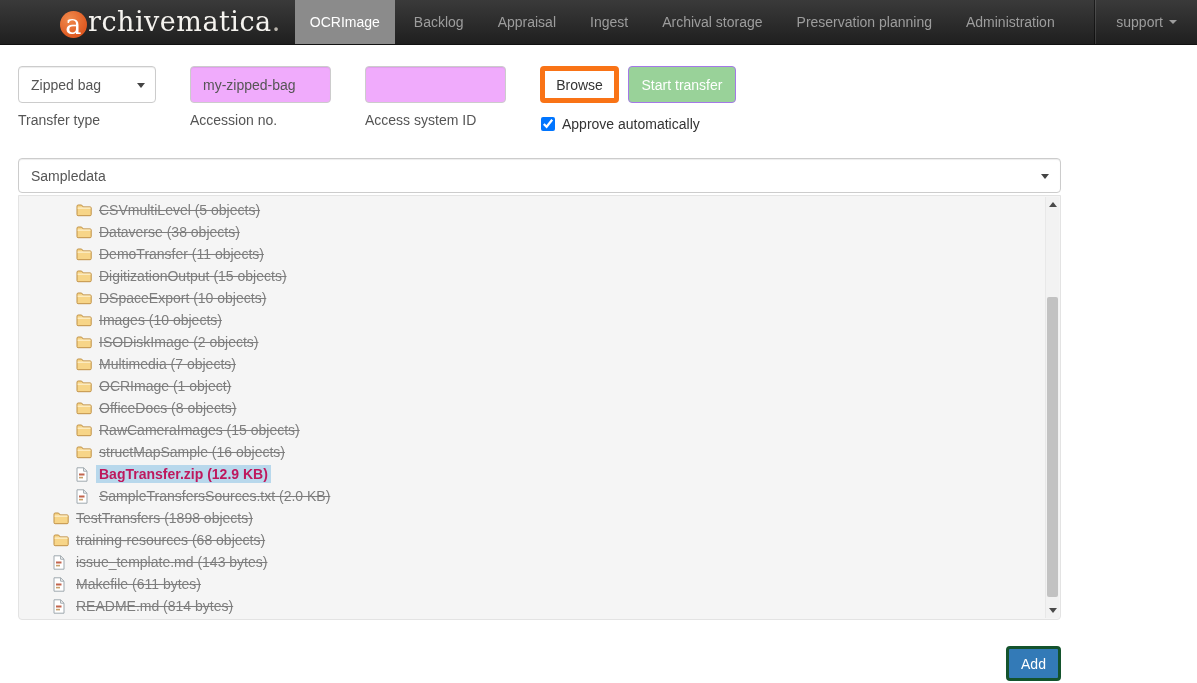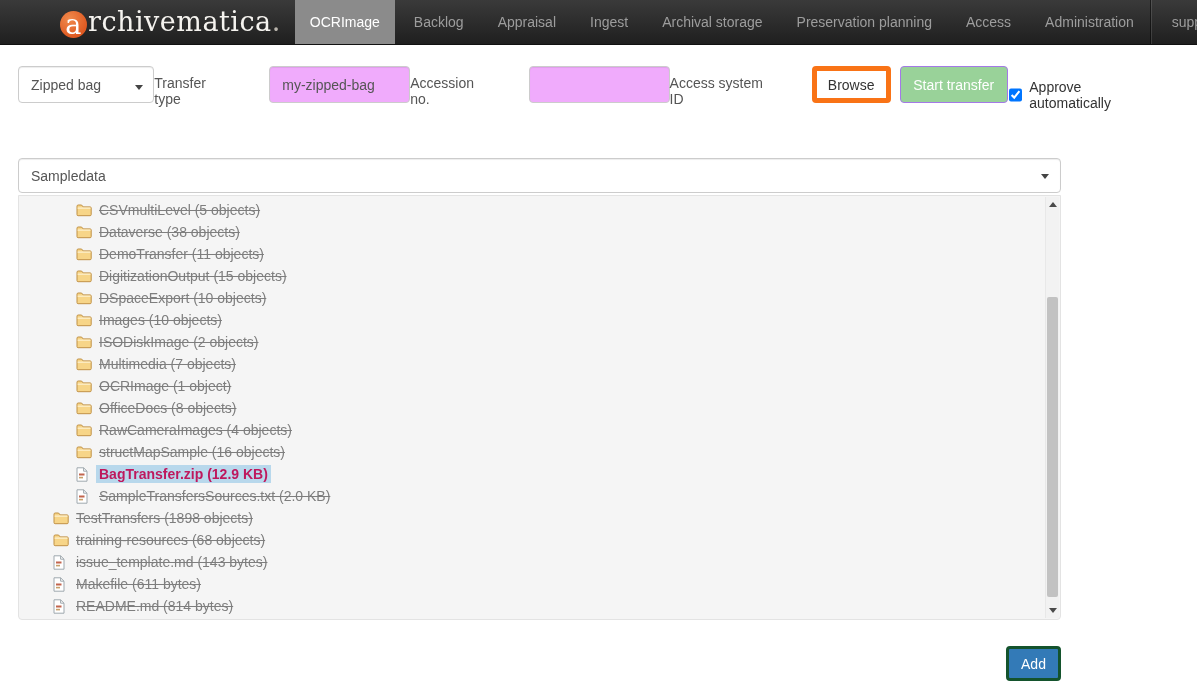--- a/index.html
+++ b/index.html
@@ -40,21 +40,21 @@
     box-shadow:-1px 0 0 rgba(0,0,0,0.5); cursor:pointer;
   }
   .caret-down {
     display:inline-block; margin-left:6px; width:0; height:0;
     border-left:4px solid transparent; border-right:4px solid transparent;
     border-top:4px solid #9d9d9d;
   }
 
   
   .transfer-form { position:absolute; left:18px; top:66px; display:flex; align-items:flex-start; }
-  .form-col { margin-right:34px; display:flex; flex-direction:row; }
+  .form-col { margin-right:34px; display:flex; flex-direction:column; }
   .ctl {
     height:37px; border:1px solid #ccc; border-radius:4px; background:#f0abfc;
     font-family:"Liberation Sans", sans-serif; font-size:14px; color:#555;
     padding:0 12px; box-shadow:inset 0 1px 1px rgba(0,0,0,0.075);
   }
   .select-wrap { position:relative; }
   select.ctl { appearance:none; -webkit-appearance:none; width:100%; padding-right:26px; background:#fff; }
   .select-caret {
     position:absolute; right:11px; top:50%; margin-top:-2px; width:0; height:0;
     border-left:4px solid transparent; border-right:4px solid transparent;
@@ -118,21 +118,20 @@
   <div class="brand">
     <span class="brand-text"><span class="brand-a">a</span><span>rchivematica</span><span class="brand-dot">.</span></span>
   </div>
   <ul class="nav-items" id="nav-items">
       <li class="nav-item active">OCRImage</li>
       <li class="nav-item">Backlog</li>
       <li class="nav-item">Appraisal</li>
       <li class="nav-item">Ingest</li>
       <li class="nav-item">Archival storage</li>
       <li class="nav-item">Preservation planning</li>
-      <li class="nav-item">Access</li>
       <li class="nav-item">Administration</li>
     </ul>
   <div class="nav-support">
     <span>support</span>
     <span class="caret-down"></span>
   </div>
 </div>
 
 <div class="transfer-form">
 
@@ -267,21 +266,21 @@
         </span>
         <span class="t-label strike">OfficeDocs (8 objects)</span>
       </div>
       <div class="tree-row lvl2">
         <span class="t-icon">
           <svg width="16" height="14" viewBox="0 0 16 14">
             <path d="M1 3.2 a1.2 1.2 0 0 1 1.2 -1.2 h3.4 l1.5 1.9 h7 a1.1 1.1 0 0 1 1.1 1.1 v6.6 a1.1 1.1 0 0 1 -1.1 1.1 H2.1 A1.1 1.1 0 0 1 1 11.6 z" fill="#f7d588" stroke="#c09145" stroke-width="1"></path>
             <path d="M1.6 5.2 h12.9" stroke="#fdf0cf" stroke-width="1.2" fill="none"></path>
           </svg>
         </span>
-        <span class="t-label strike">RawCameraImages (4 objects)</span>
+        <span class="t-label strike">RawCameraImages (15 objects)</span>
       </div>
       <div class="tree-row lvl2">
         <span class="t-icon">
           <svg width="16" height="14" viewBox="0 0 16 14">
             <path d="M1 3.2 a1.2 1.2 0 0 1 1.2 -1.2 h3.4 l1.5 1.9 h7 a1.1 1.1 0 0 1 1.1 1.1 v6.6 a1.1 1.1 0 0 1 -1.1 1.1 H2.1 A1.1 1.1 0 0 1 1 11.6 z" fill="#f7d588" stroke="#c09145" stroke-width="1"></path>
             <path d="M1.6 5.2 h12.9" stroke="#fdf0cf" stroke-width="1.2" fill="none"></path>
           </svg>
         </span>
         <span class="t-label strike">structMapSample (16 objects)</span>
       </div>

